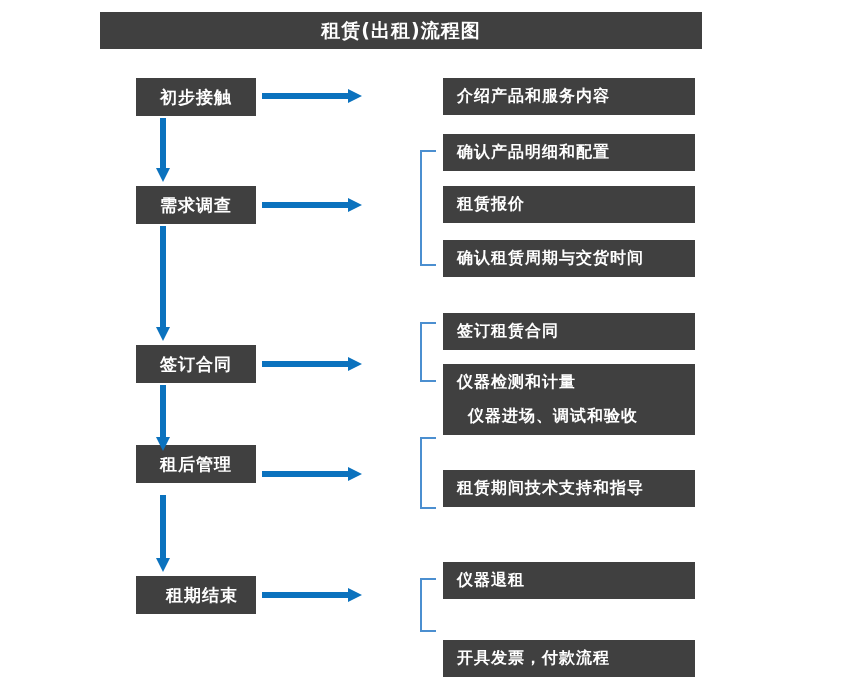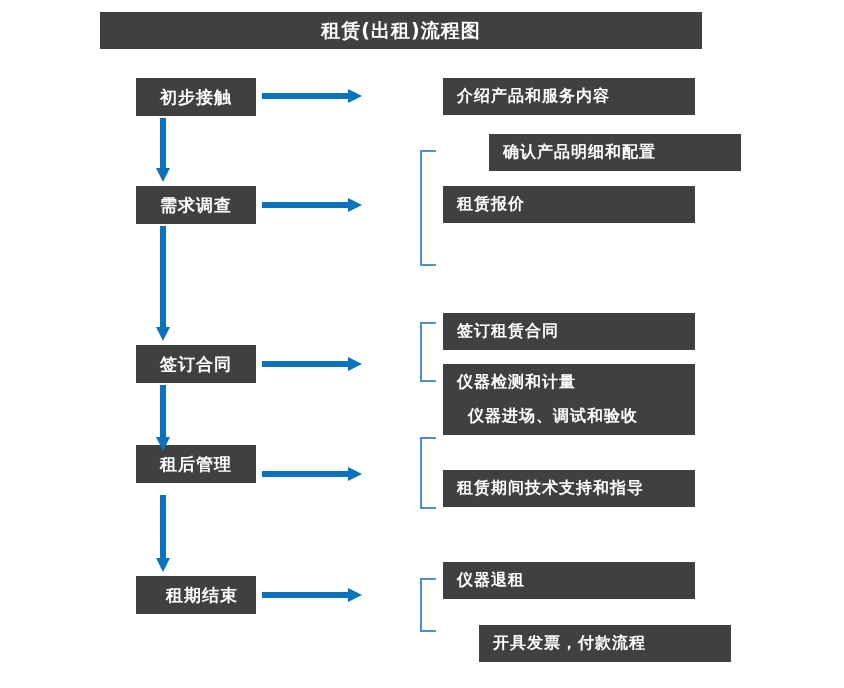--- a/index.html
+++ b/index.html
@@ -136,22 +136,23 @@
       <polygon points="86,0 86,14 100,7" fill="#0b72be"></polygon>
     </svg>
   </div>
 
   <div class="bracket" style="left:420px; top:150px; height:116px;"></div>
   <div class="bracket" style="left:420px; top:322px; height:60px;"></div>
   <div class="bracket" style="left:420px; top:437px; height:72px;"></div>
   <div class="bracket" style="left:420px; top:578px; height:54px;"></div>
 
   <div class="box detail-box" style="top:78px;">介绍产品和服务内容</div>
-  <div class="box detail-box" style="top:134px;margin-left:46px;">确认产品明细和配置</div>
+  <div class="box detail-box" style="top:134px;">确认产品明细和配置</div>
   <div class="box detail-box" style="top:186px;">租赁报价</div>
+  <div class="box detail-box" style="top:240px;">确认租赁周期与交货时间</div>
   <div class="box detail-box" style="top:313px;padding-left:14px;">签订租赁合同</div>
   <div class="box detail-box" style="top:364px;">仪器检测和计量</div>
   <div class="box detail-box" style="top:398px;padding-left:25px;">仪器进场、调试和验收</div>
   <div class="box detail-box" style="top:470px;">租赁期间技术支持和指导</div>
   <div class="box detail-box" style="top:562px;">仪器退租</div>
-  <div class="box detail-box" style="top:625px;margin-left:36px;">开具发票，付款流程</div>
+  <div class="box detail-box" style="top:640px;">开具发票，付款流程</div>
 
 </div>
 
 </body></html>

